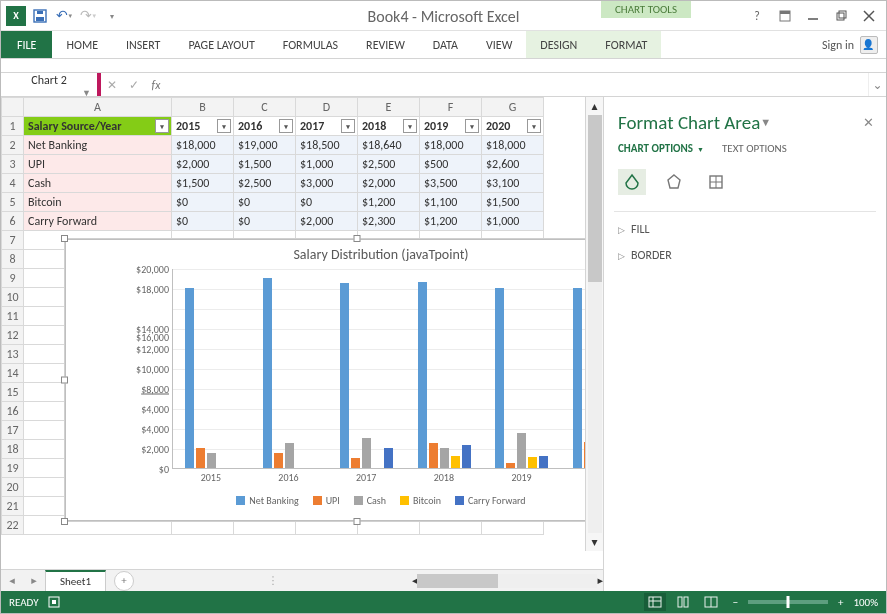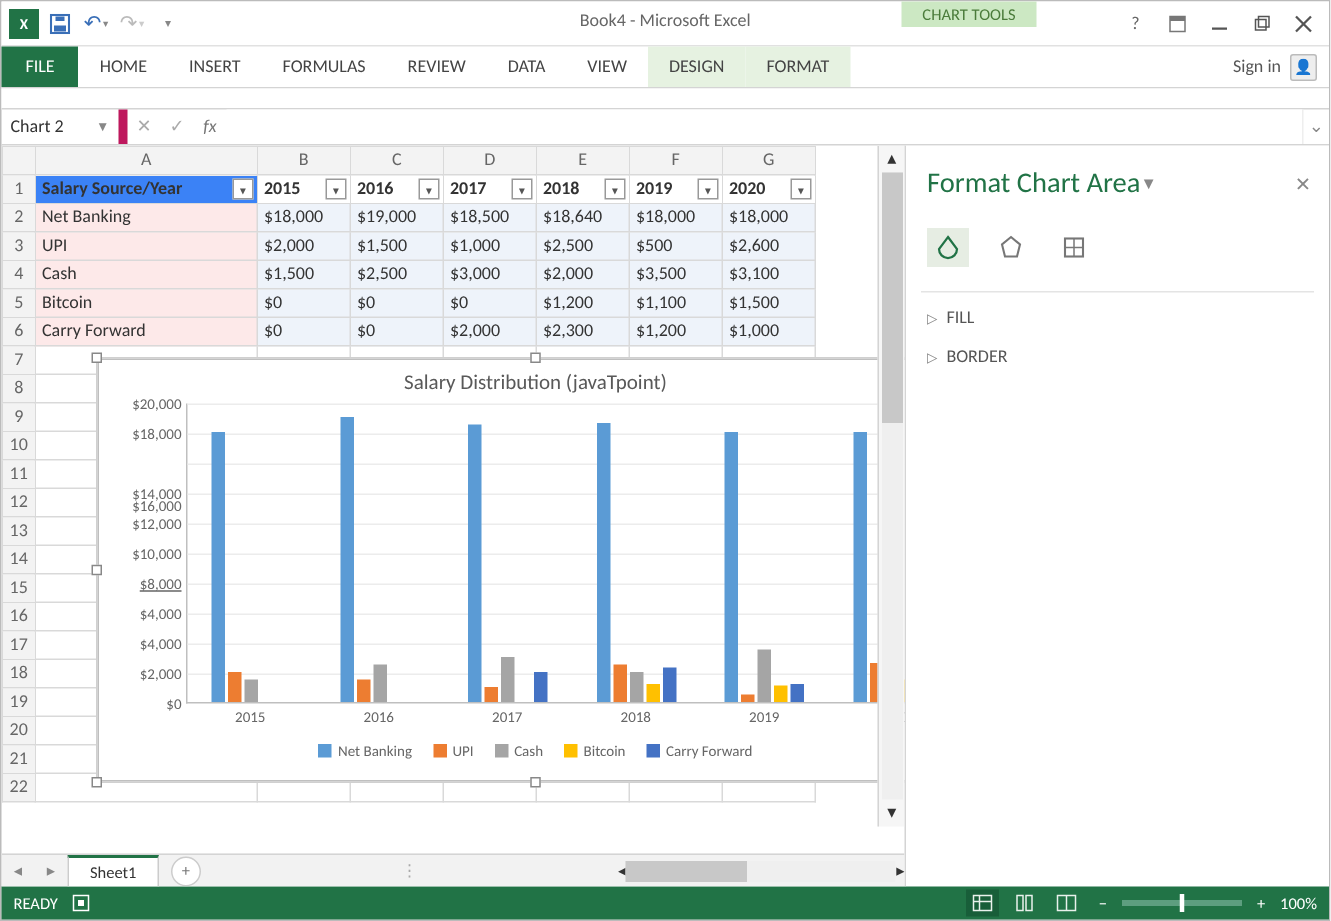--- a/index.html
+++ b/index.html
@@ -3,40 +3,40 @@
 <meta charset="utf-8">
 <style>
   * { box-sizing: border-box; font-family: "Segoe UI", Calibri, sans-serif; }
   body { margin:0; background:#fff; font-size:12px; color:#333; }
   .app { width:887px; height:614px; display:flex; flex-direction:column; border:1px solid #bbb; background:#fff; position:relative;}
   
   .titlebar { height:30px; background:#fff; display:flex; align-items:center; border-bottom:1px solid #e1e1e1;}
   .qat { display:flex; align-items:center; gap:2px; padding-left:4px;}
   .qat .qbtn { width:22px; height:22px; display:flex; align-items:center; justify-content:center; color:#444; border-radius:2px;}
   .excel-icon { width:20px; height:20px; background:#217346; color:#fff; display:flex; align-items:center; justify-content:center; font-weight:bold; font-size:10px;}
-  .title-text { flex:0 0 auto; margin-left:auto; margin-right:auto; color:#666; font-size:12px; position:absolute; left:50%; transform:translateX(-50%); top:6px;}
+  .title-text { flex:0 0 auto; margin-left:auto; margin-right:auto; color:#666; font-size:16px; position:absolute; left:50%; transform:translateX(-50%); top:6px;}
   .chart-tools-flag { position:absolute; right:195px; top:0px; }
   .chart-tools-flag .top { background:#cce8c3; padding:2px 14px; font-size:11px; color:#4a7b3a; text-align:right;}
   .win-controls { margin-left:auto; display:flex; align-items:center; gap:2px; padding-right:4px;}
   .win-controls .wbtn { width:26px; height:22px; display:flex; align-items:center; justify-content:center; color:#666;}
 
   
   .ribbon-tabs { height:28px; display:flex; align-items:stretch; border-bottom:1px solid #d4d4d4; padding-left:0;}
   .rtab { padding:0 14px; display:flex; align-items:center; font-size:12px; color:#444; cursor:pointer;}
   .rtab.file { background:#217346; color:#fff; font-weight:normal; padding:0 16px;}
   .rtab.home { border-bottom:0;}
   .rtab.active-chart { background:#e6f2e1;}
   .spacer-tabs { flex:1;}
   .signin { display:flex; align-items:center; gap:6px; color:#555; font-size:12px; padding-right:8px;}
   .signin .avatar { width:18px; height:18px; border:1px solid #bbb; border-radius:2px; background:#eee; display:flex; align-items:center; justify-content:center; font-size:10px; color:#999;}
   .ribbon-gap { height:14px; background:#fff; border-bottom:1px solid #d4d4d4;}
 
   
   .fbar { height:24px; display:flex; align-items:stretch; border-bottom:1px solid #d4d4d4;}
-  .namebox { width:84px; border-right:6px solid #be185d; display:flex; align-items:center; padding:0 6px; font-size:12px;}
+  .namebox { width:100px; border-right:4px solid #be185d; display:flex; align-items:center; padding:0 6px; font-size:12px;flex-direction:column;}
   .namebox .dd { margin-left:auto; color:#888; font-size:9px;}
   .fx-btns { display:flex; align-items:center;}
   .fx-btn { width:22px; display:flex; align-items:center; justify-content:center; color:#aaa; font-size:12px;}
   .fx-label { width:22px; display:flex; align-items:center; justify-content:center; font-style:italic; color:#777;}
   .formula-input { flex:1; border:none; outline:none; font-size:12px; padding:0 6px;}
   .fbar .expand { width:18px; display:flex; align-items:center; justify-content:center; color:#888; border-left:1px solid #eee;}
 
   
   .main { flex:1; display:flex; overflow:hidden;}
   .sheet-area { flex:1; display:flex; flex-direction:column; border-right:1px solid #d4d4d4; position:relative; overflow:hidden;}
@@ -45,27 +45,27 @@
   
   .grid-wrap { flex:1; overflow:hidden; position:relative;}
   table.grid { border-collapse:collapse; table-layout:fixed;}
   .grid th, .grid td { border:1px solid #d9d9d9; font-size:12px; height:18px; }
   .grid th { background:#f3f3f3; color:#666; font-weight:normal; text-align:center; position:relative;}
   .grid th.rowh { width:22px;}
   .grid td { padding:0 4px; }
   .colA { width:148px;}
   .colN { width:62px;}
   .ftr { position:absolute; right:2px; top:2px; width:14px; height:14px; border:1px solid #999; background:#fff; display:flex; align-items:center; justify-content:center; font-size:7px; color:#555;}
-  .td-head { font-weight:bold; background:#3b82f6;}
+  .td-head { font-weight:bold; background:#84cc16;}
   .td-num { text-align:left;}
   .rowlabel { background:#fde9e9;}
   .databg { background:#eef3fa;}
   .yearhead { font-weight:bold; background:#fff;}
   
-  .chart-obj { position:absolute; left:64px; top:142px; width:584px; height:282px; background:#fff; border:1px solid #bfbfbf; box-shadow:0 0 0 1px #d0d0d0;}
+  .chart-obj { position:absolute; left:64px; top:142px; width:584px; height:282px; background:#fff; border:1px solid #bfbfbf; box-shadow:0 0 0 1px #d0d0d0;padding-left:48px;}
   .chart-obj .handles { position:absolute; inset:-4px; pointer-events:none;}
   .handle { position:absolute; width:7px; height:7px; background:#fff; border:1px solid #888;}
   .h-tl{ left:-1px; top:-1px;} .h-tr{ right:-1px; top:-1px;} .h-bl{ left:-1px; bottom:-1px;} .h-br{ right:-1px; bottom:-1px;}
   .h-tm{ left:50%; top:-1px; transform:translateX(-50%);} .h-bm{ left:50%; bottom:-1px; transform:translateX(-50%);}
   .h-ml{ left:-1px; top:50%; transform:translateY(-50%);} .h-mr{ right:-1px; top:50%; transform:translateY(-50%);}
   .chart-title { text-align:center; font-size:14px; color:#595959; padding:6px 0 2px 0;}
   .plot { position:relative; margin:4px 10px 0 58px; height:200px; border-left:1px solid #bfbfbf; border-bottom:1px solid #bfbfbf;}
   .gridline { position:absolute; left:0; right:0; border-top:1px solid #ececec;}
   .ylabel { position:absolute; right:100%; padding-right:4px; font-size:10px; color:#666; transform:translateY(-50%); white-space:nowrap;text-align:right;}
   .groups { position:absolute; left:0; right:0; bottom:0; top:0; display:flex;}
@@ -174,20 +174,21 @@
             <line x1="11" y1="1" x2="1" y2="11" stroke="#555" stroke-width="1.5"></line>
           </svg>
         </div>
     </div>
   </div>
 
   <div class="ribbon-tabs">
     <div class="rtab file">FILE</div>
     <div class="rtab home">HOME</div>
     <div class="rtab">INSERT</div>
+    <div class="rtab">PAGE LAYOUT</div>
     <div class="rtab">FORMULAS</div>
     <div class="rtab">REVIEW</div>
     <div class="rtab">DATA</div>
     <div class="rtab">VIEW</div>
     <div class="rtab active-chart">DESIGN</div>
     <div class="rtab active-chart">FORMAT</div>
     <div class="spacer-tabs"></div>
     <div class="signin">
       <span>Sign in</span>
       <div class="avatar">👤</div>
@@ -598,20 +599,24 @@
         <div class="sarrow">▸</div>
       </div>
     </div>
 
     <div class="task-pane">
       <div class="tp-header">
         <div class="tp-title">Format Chart Area</div>
         <div class="tp-pin">▼</div>
         <div class="tp-close">✕</div>
       </div>
+      <div class="tp-subtabs">
+        <div class="st active"><span>CHART OPTIONS</span><span class="dd">▼</span></div>
+        <div class="st">TEXT OPTIONS</div>
+      </div>
       <div class="tp-icons">
         <div class="tp-icon active">
           <svg width="18" height="18">
               <path d="M9 2 L15 10 A6 6 0 1 1 3 10 Z" fill="none" stroke="#217346" stroke-width="1.5"></path>
             </svg>
         </div>
         <div class="tp-icon">
           <svg width="18" height="18">
               <polygon points="9,2 15,7 13,15 5,15 3,7" fill="none" stroke="#777" stroke-width="1.4"></polygon>
             </svg>

